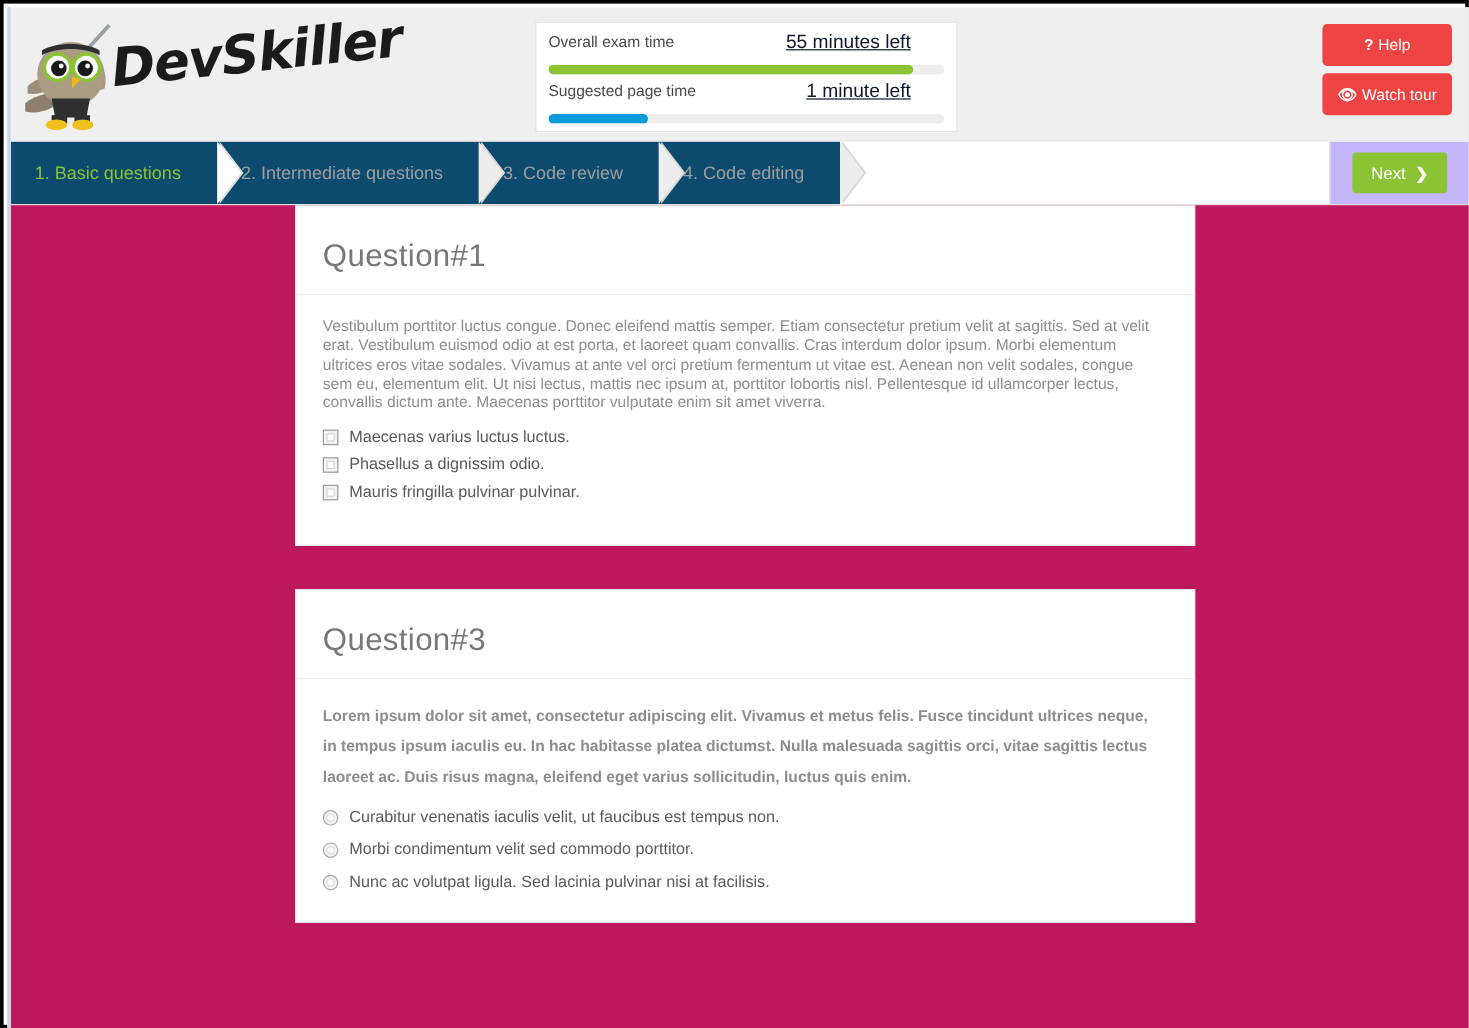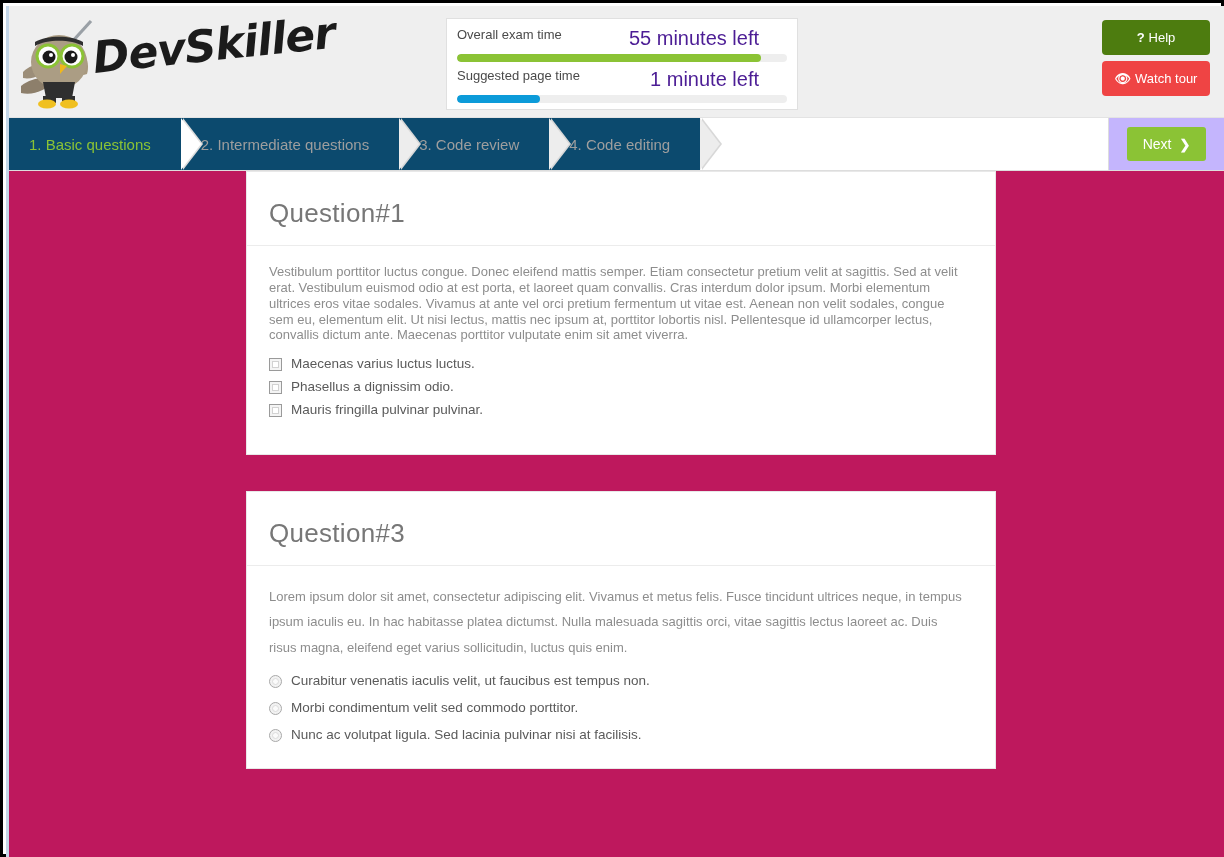--- a/index.html
+++ b/index.html
@@ -93,25 +93,26 @@
     align-items: flex-start;
     justify-content: space-between;
     height: 22px;
   }
   .timer-label {
     font-size: 13px;
     color: #4a4a4a;
     font-family: "Liberation Sans", sans-serif;
   }
   .timer-value {
-    font-size: 20px;
-    color: #4c1d95;
+    font-size: 16px;
+    color: #0f172a;
     font-weight: 300;
     font-family: "Liberation Sans", sans-serif;
     padding-right: 28px;
+    text-decoration: underline;
   }
   .progress-track {
     position: relative;
     margin-top: 5px;
     height: 8px;
     background: #eeeeee;
     border-radius: 4px;
     overflow: hidden;
   }
   .progress-fill {
@@ -135,21 +136,21 @@
     line-height: 35px;
     text-align: center;
     color: #ffffff;
     font-size: 13px;
     border: none;
     border-radius: 4px;
     cursor: pointer;
     font-family: "Liberation Sans", sans-serif;
     padding: 0;
   }
-  #help-button { background: #4d7c0f; margin-bottom: 6px; }
+  #help-button { background: #ef4444; margin-bottom: 6px; }
   #watch-tour-button { background: #ef4444; }
   .btn-glyph { font-weight: bold; margin-right: 4px; }
 
   
   #tabbar {
     position: relative;
     height: 52px;
     background: #ffffff;
     border-bottom: 1px solid #dddddd;
     overflow: hidden;
@@ -268,21 +269,21 @@
     letter-spacing: 0.3px;
   }
   .q-body { padding: 18px 28px 0 22px; }
   .q-text {
     margin: 0 0 14px 0;
     font-size: 13px;
     color: #8d8d8d;
     font-family: "Liberation Sans", sans-serif;
   }
   .q-text.tight { line-height: 1.22; }
-  .q-text.loose { line-height: 1.95; }
+  .q-text.loose { line-height: 1.95; font-weight: bold; }
 
   .options { list-style: none; margin: 0; padding: 0; }
   .option {
     display: flex;
     align-items: flex-end;
     margin-bottom: 9px;
     cursor: pointer;
   }
   .option-label {
     font-size: 13.5px;

